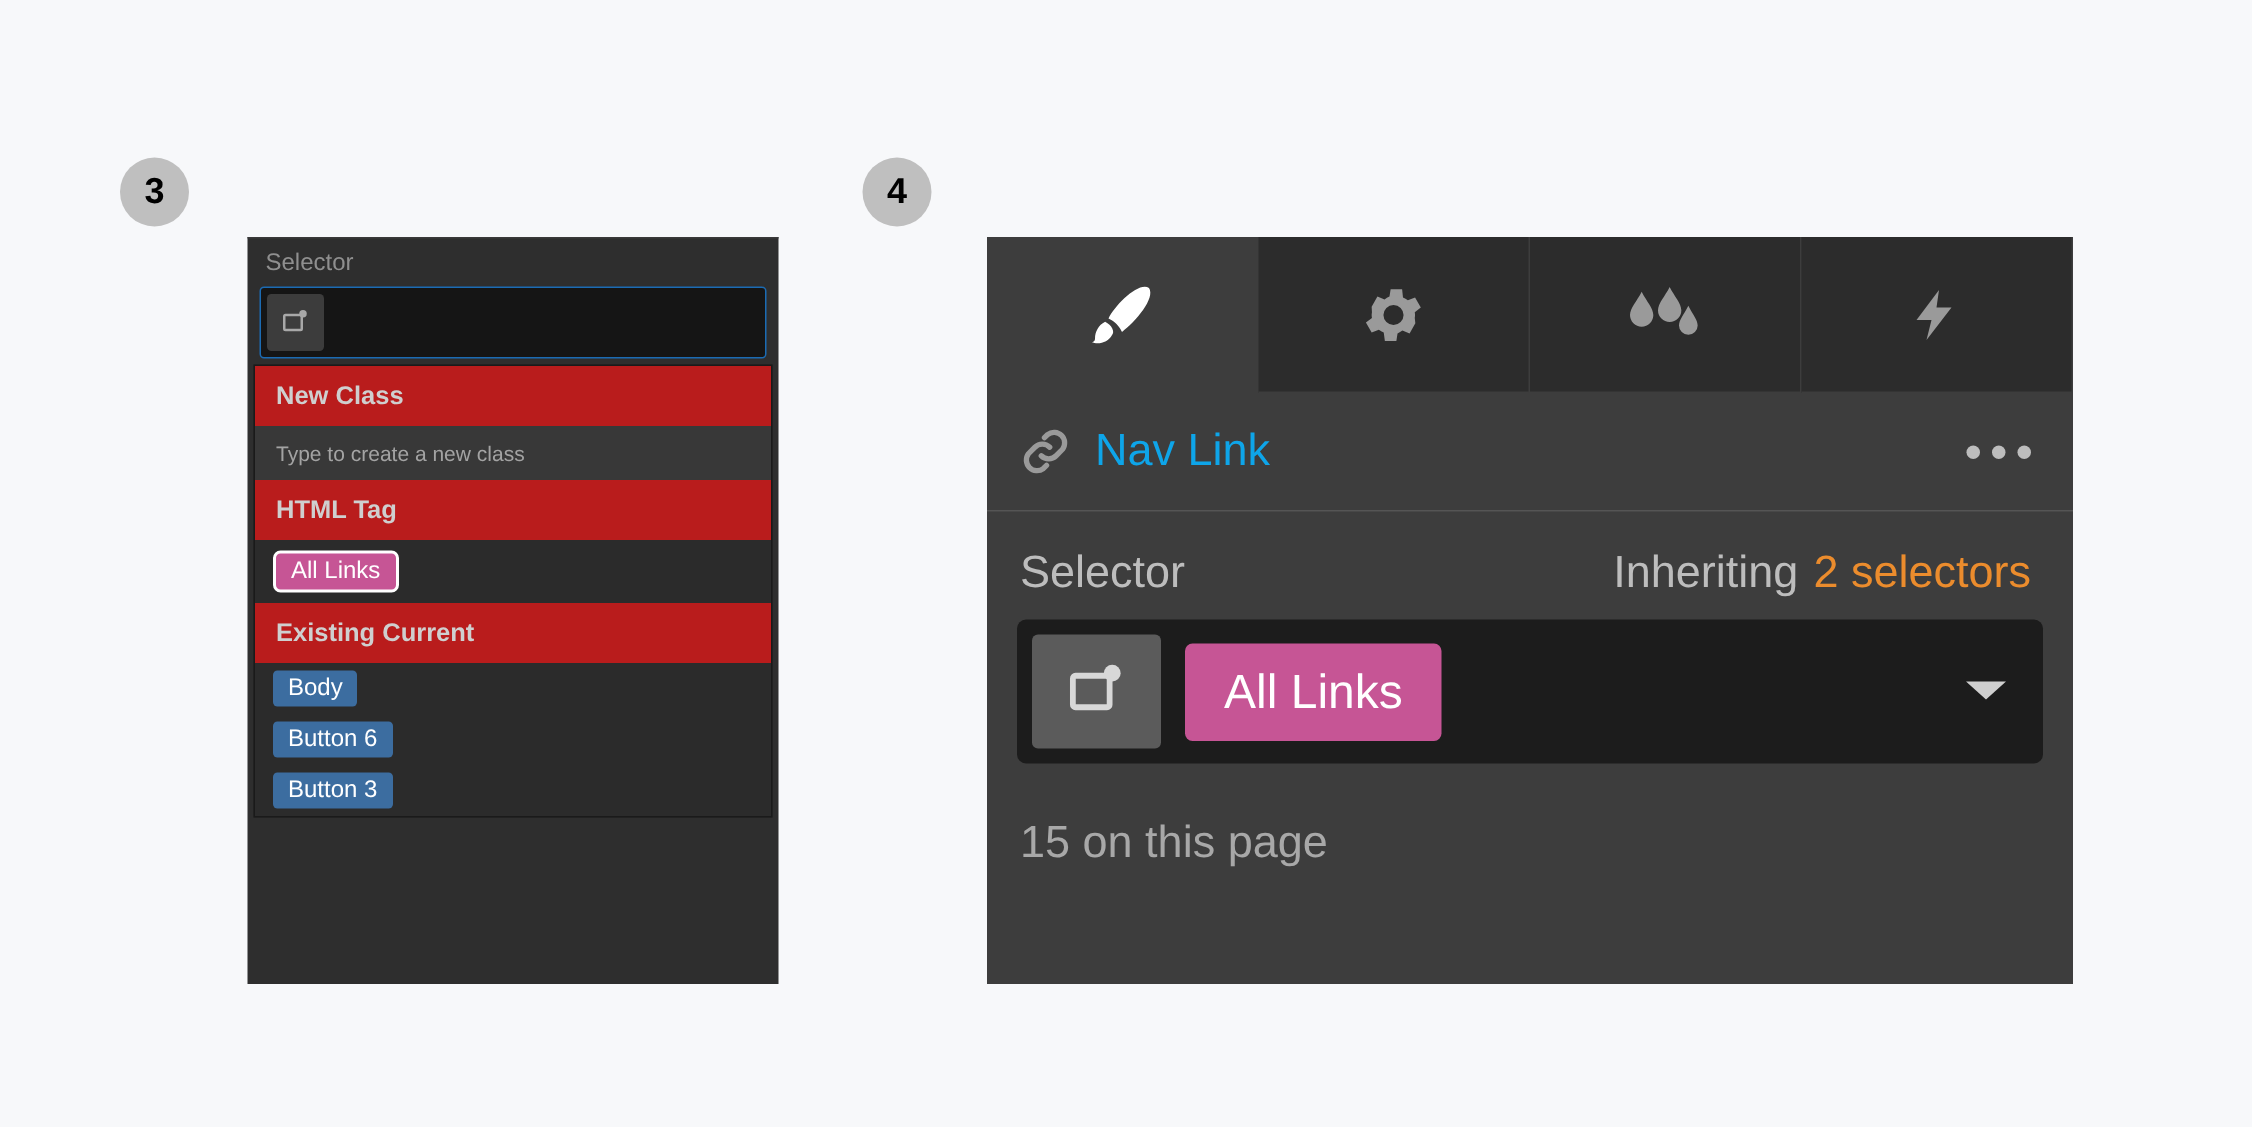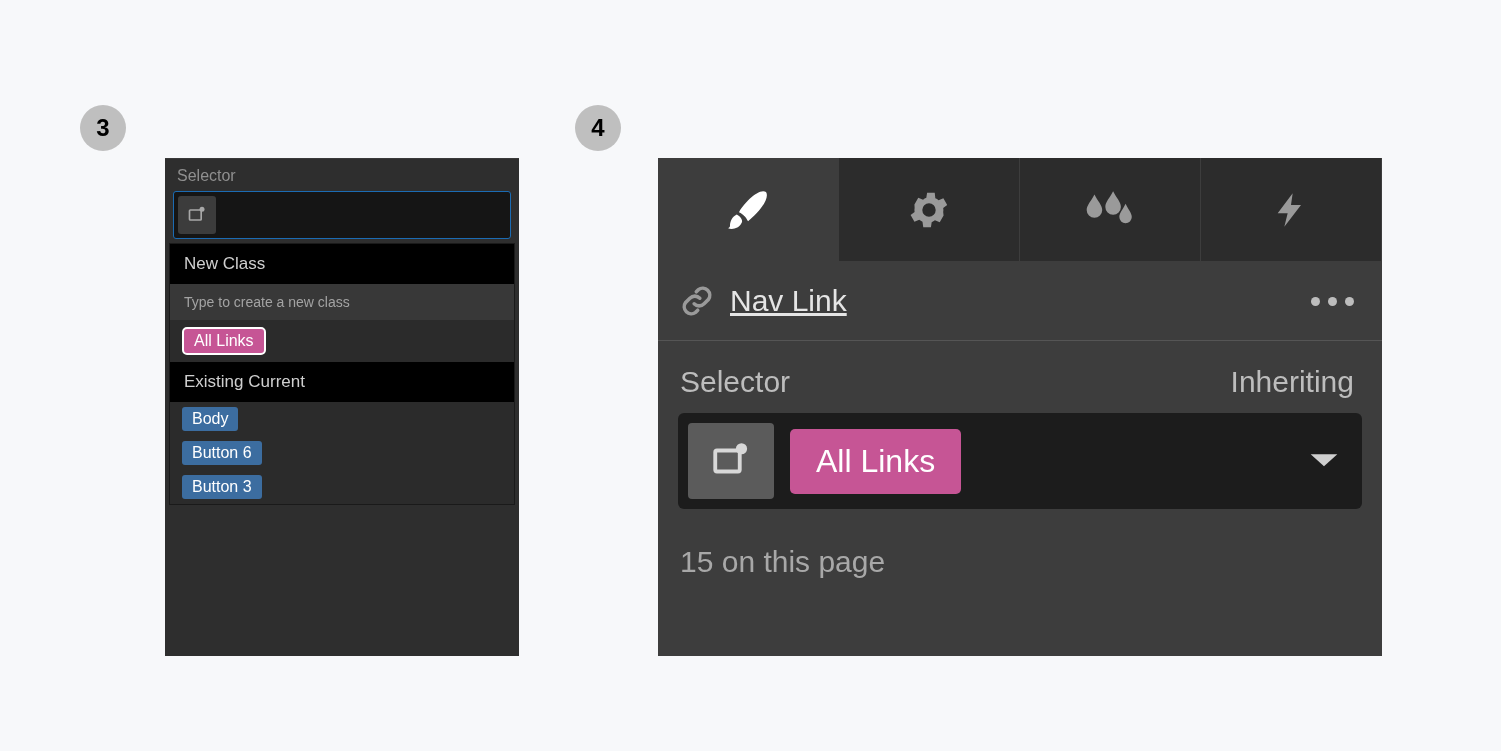--- a/index.html
+++ b/index.html
@@ -64,23 +64,23 @@
     justify-content: center;
   }
   .dropdown {
     margin: 0 4px;
     background: #242424;
     border: 1px solid #1a1a1a;
   }
   .dd-group-title {
     padding: 10px 14px;
     color: #cfcfcf;
-    font-weight: 400;
+    font-weight: 700;
     font-size: 17px;
-    background: #000000;
+    background: #b91c1c;
   }
   .dd-hint {
     padding: 10px 14px;
     background: #383838;
     color: #a3a3a3;
     font-size: 14px;
   }
   .dd-row {
     padding: 7px 12px;
     background: #2b2b2b;
@@ -143,23 +143,22 @@
   }
   .p4-elem-row {
     display: flex;
     align-items: center;
     padding: 22px 28px 22px 22px;
     gap: 16px;
     border-bottom: 1px solid #555;
   }
   .p4-elem-title {
     font-size: 30px;
-    color: #e5e5e5;
+    color: #0ea5e9;
     flex: 1;
-    text-decoration: underline;
   }
   .p4-more {
     display: flex;
     gap: 8px;
   }
   .p4-more span {
     width: 9px; height: 9px;
     border-radius: 50%;
     background: #bdbdbd;
   }
@@ -228,20 +227,21 @@
         <rect x="3" y="6" width="14" height="12" rx="1" fill="none" stroke="#a8a8a8" stroke-width="2"></rect>
         <circle cx="18" cy="5" r="3" fill="#a8a8a8"></circle>
       </svg>
     </div>
   </div>
 
   <div class="dropdown">
     <div class="dd-group-title">New Class</div>
     <div class="dd-hint">Type to create a new class</div>
 
+    <div class="dd-group-title">HTML Tag</div>
     <div class="dd-row">
       <span class="tag-pink outlined">All Links</span>
     </div>
 
     <div class="dd-group-title">Existing Current</div>
     <div class="dd-list-row">
       <span class="tag-blue">Body</span>
     </div>
     <div class="dd-list-row">
       <span class="tag-blue">Button 6</span>
@@ -289,20 +289,21 @@
       <span></span>
       <span></span>
       <span></span>
     </div>
   </div>
 
   <div class="p4-sel-row">
     <span>Selector</span>
     <span class="fill"></span>
     <span>Inheriting</span>
+    <span class="p4-orange">2 selectors</span>
   </div>
 
   <div class="p4-tag-row">
     <div class="p4-states-btn">
       <svg class="svg-icon" width="42" height="42" viewBox="0 0 24 24">
         <rect x="3" y="6" width="14" height="12" rx="1" fill="none" stroke="#d8d8d8" stroke-width="2.2"></rect>
         <circle cx="18" cy="5" r="3.2" fill="#d8d8d8"></circle>
       </svg>
     </div>
     <div class="p4-pill pink">All Links</div>

